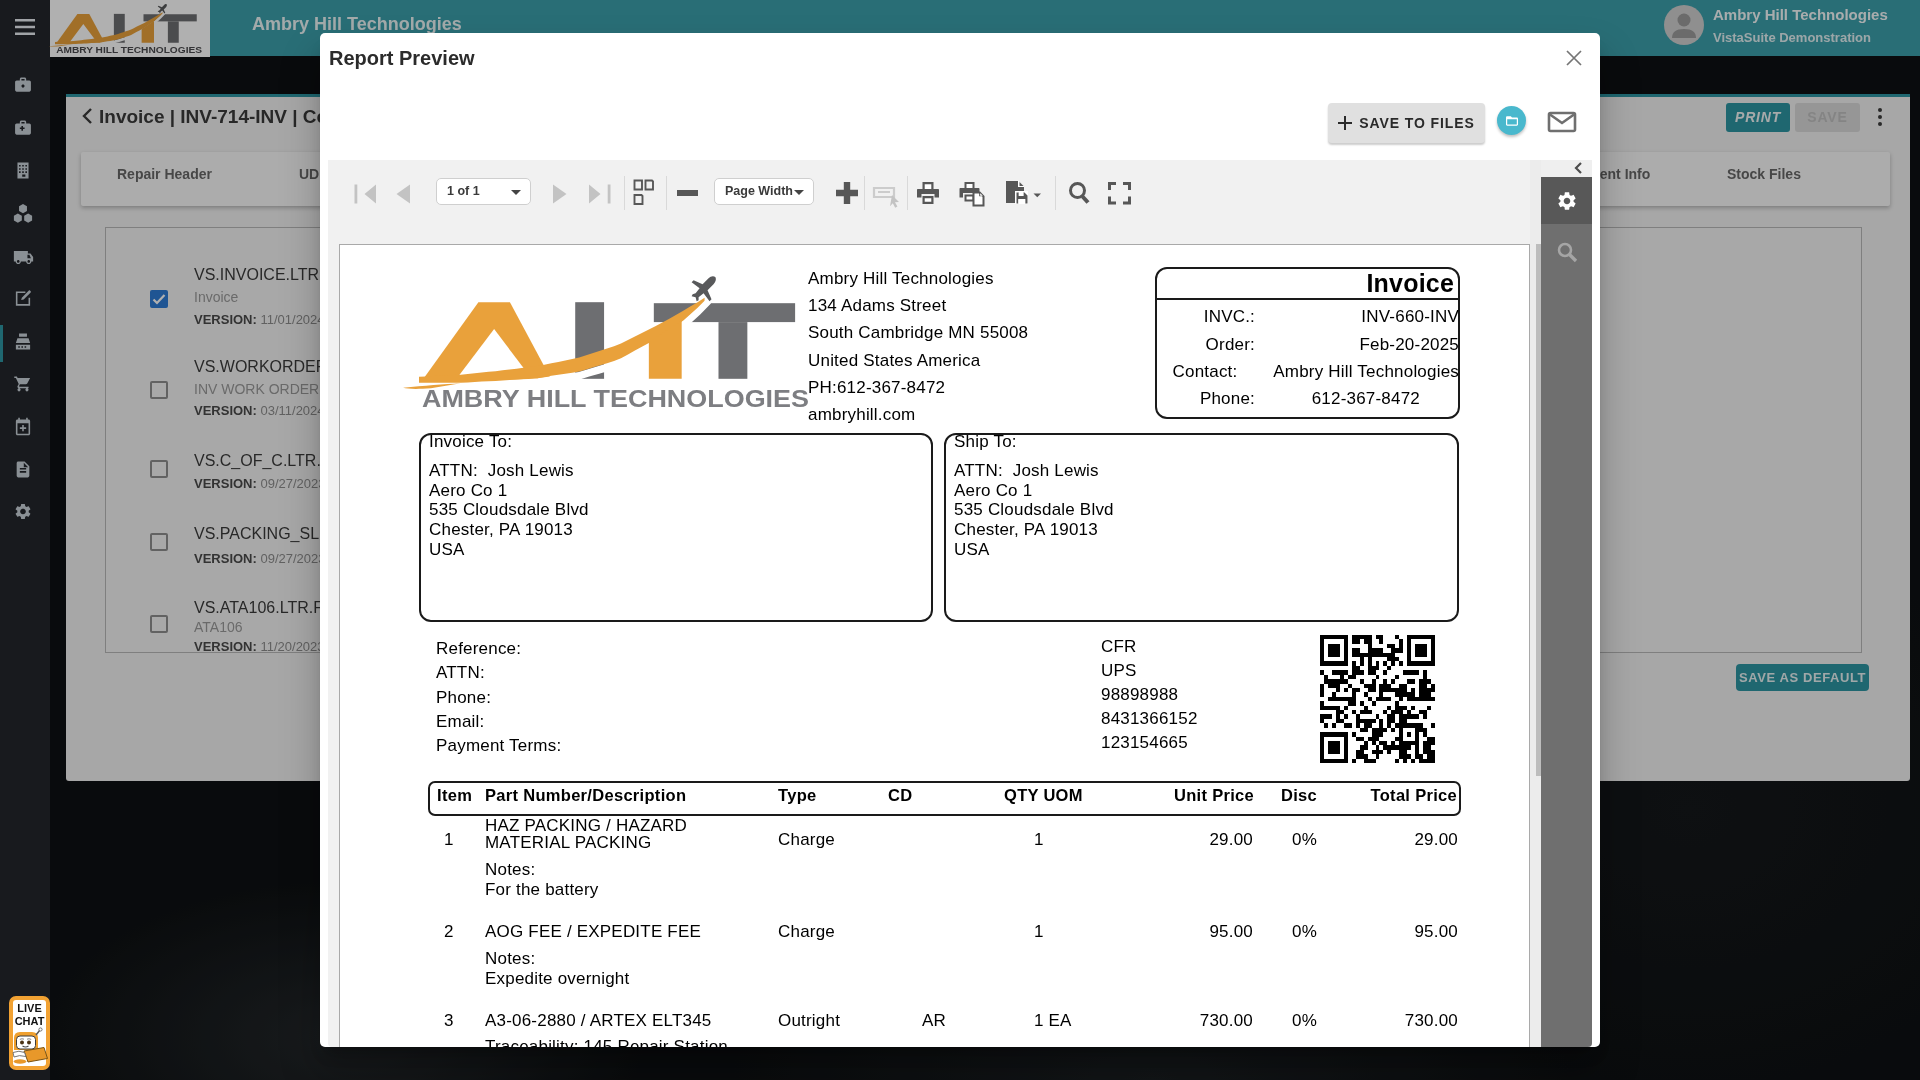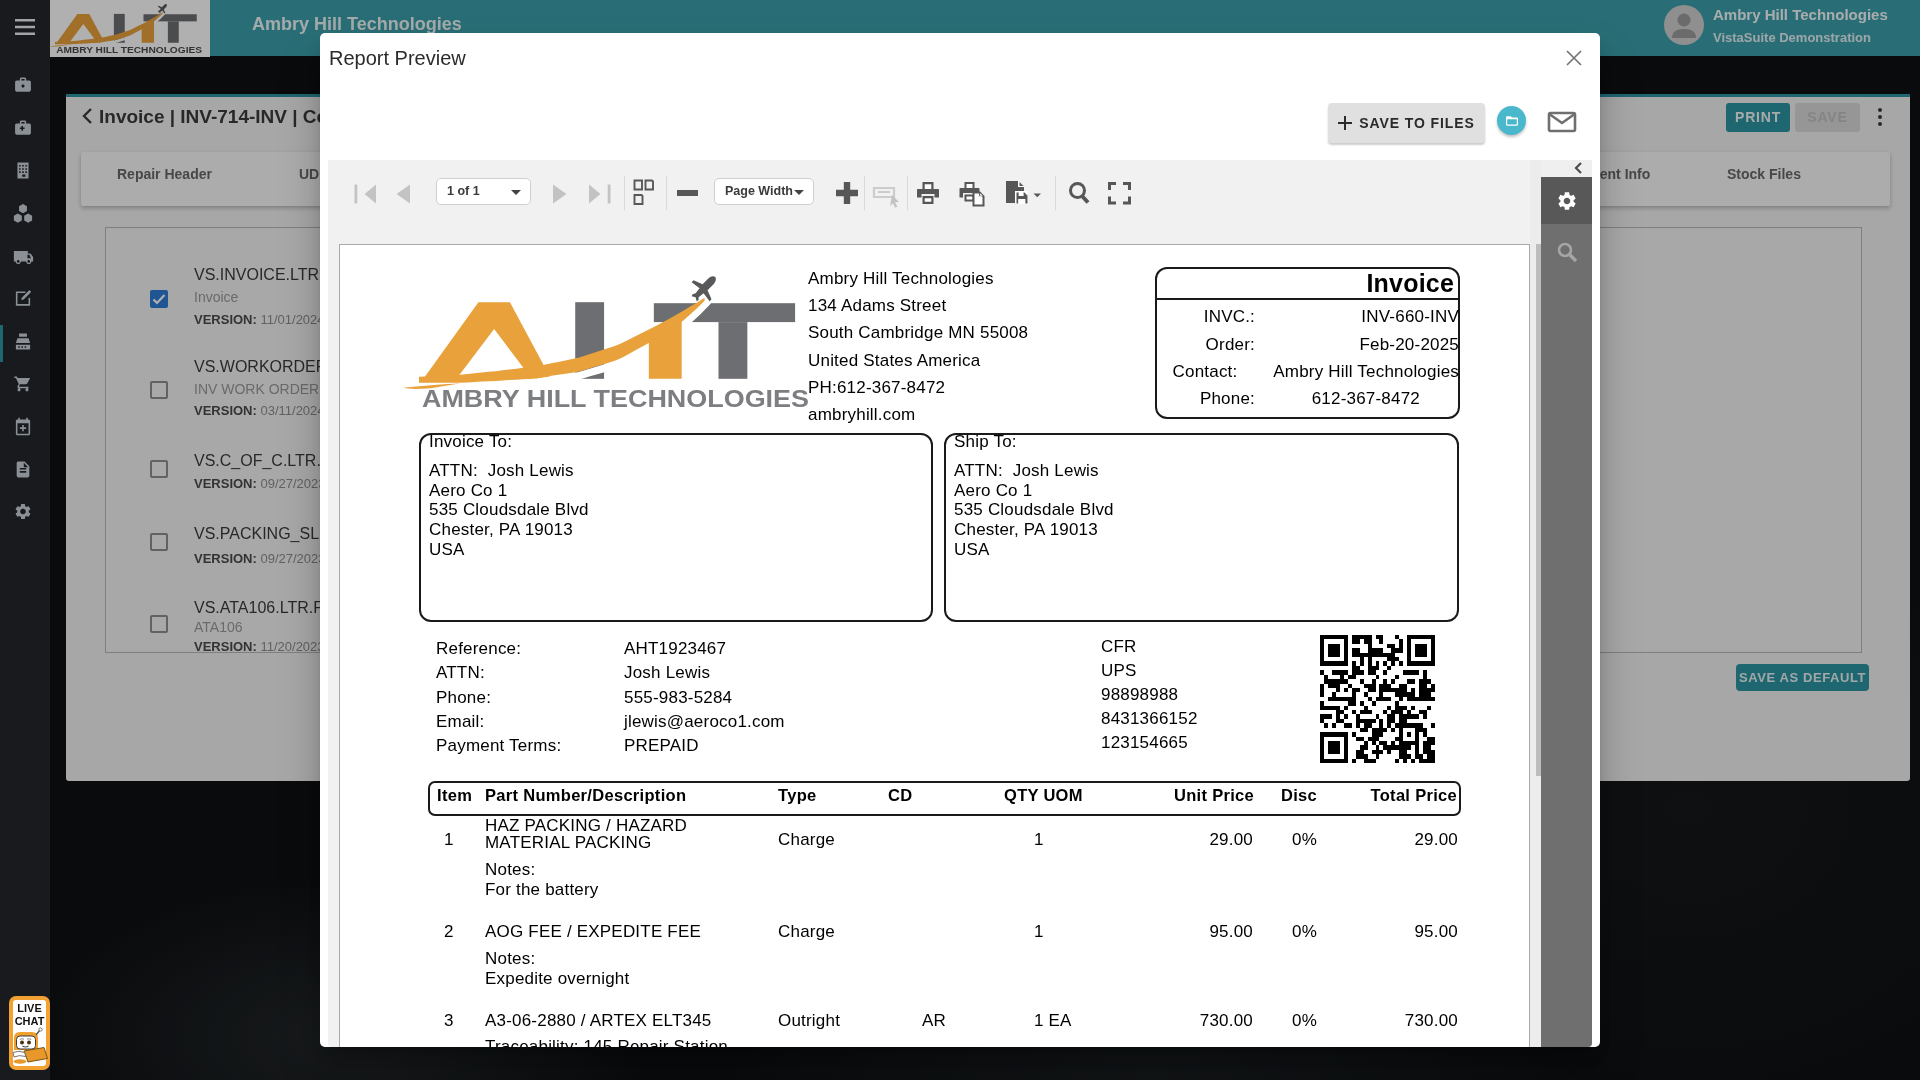--- a/index.html
+++ b/index.html
@@ -22,21 +22,21 @@
   #apptitle { position:absolute; left:252px; top:14px; font-size:18px; font-weight:700; color:rgba(255,255,255,.9); }
   #avatar { position:absolute; left:1664px; top:5px; width:40px; height:40px; border-radius:50%; background:#cfcfcf; overflow:hidden; }
   #uname  { position:absolute; left:1713px; top:6px;  font-size:15px; font-weight:700; color:rgba(255,255,255,.95); }
   #uplan  { position:absolute; left:1713px; top:30px; font-size:13px; font-weight:700; color:rgba(255,255,255,.85); }
 
   
   #card { position:absolute; left:66px; top:94px; width:1844px; height:687px; background:#f2f2f2; border-top:3px solid #2d96a3; border-radius:0 0 3px 3px; }
   #pgtitle { position:absolute; left:99px; top:106px; font-size:19px; font-weight:700; color:#3a3a3a; }
   #pgchev { position:absolute; left:80px; top:108px; width:14px; height:14px; }
   .tbtn { position:absolute; top:103px; height:29px; border-radius:3px; font-size:14px; font-weight:700; letter-spacing:.8px; color:#f2f6f7; text-align:center; }
-  #btnprint { left:1726px; width:64px; line-height:29px; background:#2d96a3; }
+  #btnprint { left:1726px; width:64px; line-height:29px; background:#2d96a3;font-style:italic; }
   #btnsave  { left:1795px; width:65px; line-height:29px; background:#d9d9d9; color:#c0c0c0; }
   #dots3 { position:absolute; left:1878px; top:108px; width:4px; height:20px; }
   #dots3 i { position:absolute; left:0; width:4px; height:4px; border-radius:50%; background:#3c3c3c; }
   #tabbar { position:absolute; left:81px; top:152px; width:1809px; height:54px; background:#fafafa; box-shadow:0 2px 4px rgba(0,0,0,.25); border-radius:2px; }
   .tab { position:absolute; top:166px; font-size:14px; font-weight:700; color:#686868; }
   #filebox { position:absolute; left:105px; top:227px; width:1757px; height:426px; border:1px solid #b9b9b9; background:#f4f4f4; }
   .cb { position:absolute; width:18px; height:18px; border:2px solid #8f8f8f; border-radius:2px; background:transparent; }
   .cbc { border-color:#2e7cd6; background:#2e7cd6; }
   .fi-t { position:absolute; left:194px; font-size:16px; color:#3b3b3b; }
   .fi-s { position:absolute; left:194px; font-size:14px; color:#9a9a9a; }
@@ -47,21 +47,21 @@
   
   #backdrop { position:absolute; inset:0; background:rgba(0,0,0,.31); }
 
   
   #livechat { position:absolute; left:9px; top:996px; width:41px; height:74px; background:#fff; border:4px solid #f2a233; border-radius:7px; }
   #livechat .t { position:absolute; width:100%; text-align:center; font-weight:700; color:#111; font-size:11px; }
 
   
   #modal { position:absolute; left:320px; top:33px; width:1280px; height:1014px; background:#fff; border-radius:5px;
            box-shadow:0 11px 15px -7px rgba(0,0,0,.3), 0 24px 38px 3px rgba(0,0,0,.22); }
-  #mtitle { position:absolute; left:329px; top:47px; font-size:20px; font-weight:400; color:#2b2b2b; }
+  #mtitle { position:absolute; left:329px; top:47px; font-size:20px; font-weight:700; color:#2b2b2b; }
   #mclose { position:absolute; left:1566px; top:50px; width:18px; height:18px; }
   #savetofiles { position:absolute; left:1328px; top:103px; width:157px; height:40px; background:#e0e0e0; border-radius:4px;
                  font-size:14px; font-weight:700; letter-spacing:.9px; color:#2a2a2a; text-align:center; line-height:40px; box-shadow:0 2px 2px rgba(0,0,0,.2); }
   #tealcircle { position:absolute; left:1497px; top:106px; width:29px; height:29px; border-radius:50%; background:#49b8cd; box-shadow:0 2px 3px rgba(0,0,0,.25); }
   #envelope { position:absolute; left:1547px; top:110px; }
 
   
   #viewer { position:absolute; left:328px; top:160px; width:1264px; height:887px; background:#f1f1f1; border-radius:0 0 4px 4px; overflow:hidden; }
   .vsep { position:absolute; top:16px; width:1px; height:34px; background:#d9d9d9; }
   .tbi { position:absolute; top:22px; }
@@ -396,21 +396,20 @@
       <div class="t" style="left:900px;top:144px;width:180px;text-align:right">612-367-8472</div>
 
       <div class="box2" style="left:79px;top:188px;width:514px;height:189px"></div>
       <div class="t" style="left:89px;top:187px">Invoice To:</div>
       <div class="t" style="left:89px;top:216px;line-height:19.7px">ATTN:&nbsp; Josh Lewis<br>Aero Co 1<br>535 Cloudsdale Blvd<br>Chester, PA 19013<br>USA</div>
       <div class="box2" style="left:604px;top:188px;width:515px;height:189px"></div>
       <div class="t" style="left:614px;top:187px">Ship To:</div>
       <div class="t" style="left:614px;top:216px;line-height:19.7px">ATTN:&nbsp; Josh Lewis<br>Aero Co 1<br>535 Cloudsdale Blvd<br>Chester, PA 19013<br>USA</div>
 
       <div class="t" style="left:96px;top:392px;line-height:24.3px">Reference:<br>ATTN:<br>Phone:<br>Email:<br>Payment Terms:</div>
-      <div class="t" style="left:284px;top:392px;line-height:24.3px">AHT1923467<br>Josh Lewis<br>555-983-5284<br>jlewis@aeroco1.com<br>PREPAID</div>
       <div class="t" style="left:761px;top:390px;line-height:24px">CFR<br>UPS<br>98898988<br>8431366152<br>123154665</div>
 
       <svg width="115" height="128" viewBox="0 0 120 120" preserveAspectRatio="none" style="position:absolute;left:980px;top:390px">
           <g fill="#000" shape-rendering="crispEdges">
             <rect x="0.0" y="0.0" width="28.97" height="4.14"></rect>
             <rect x="33.1" y="0.0" width="20.69" height="4.14"></rect>
             <rect x="57.93" y="0.0" width="8.28" height="4.14"></rect>
             <rect x="78.62" y="0.0" width="4.14" height="4.14"></rect>
             <rect x="91.03" y="0.0" width="28.97" height="4.14"></rect>
             <rect x="0.0" y="4.14" width="4.14" height="4.14"></rect>

